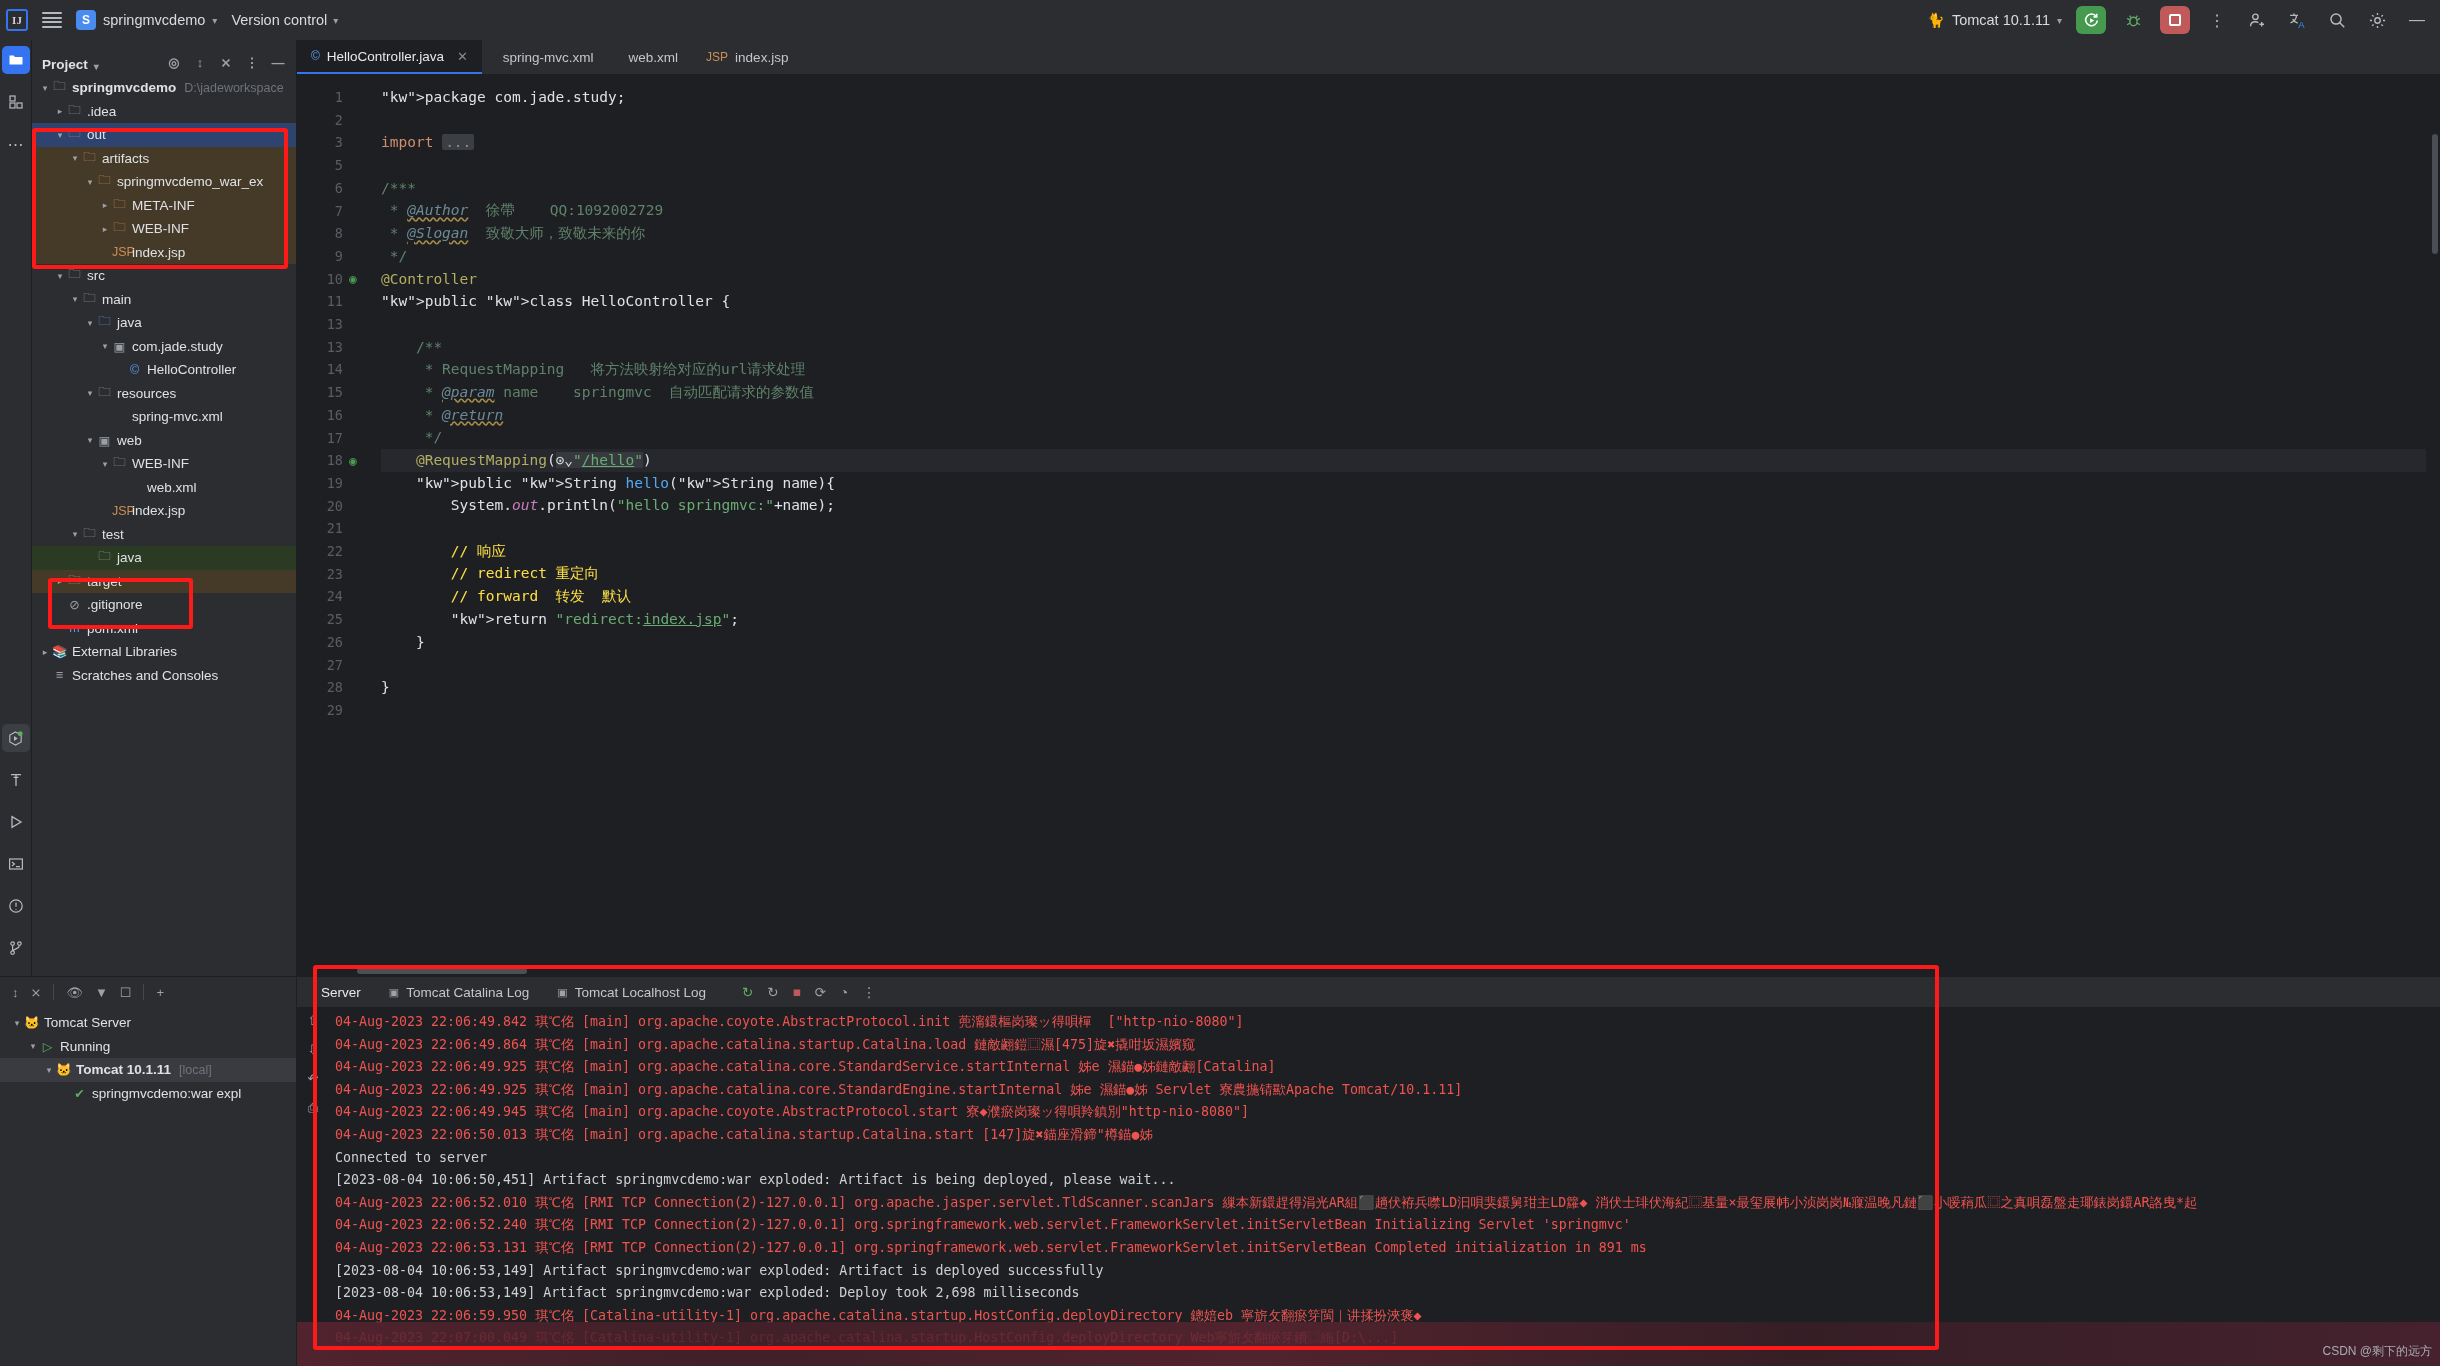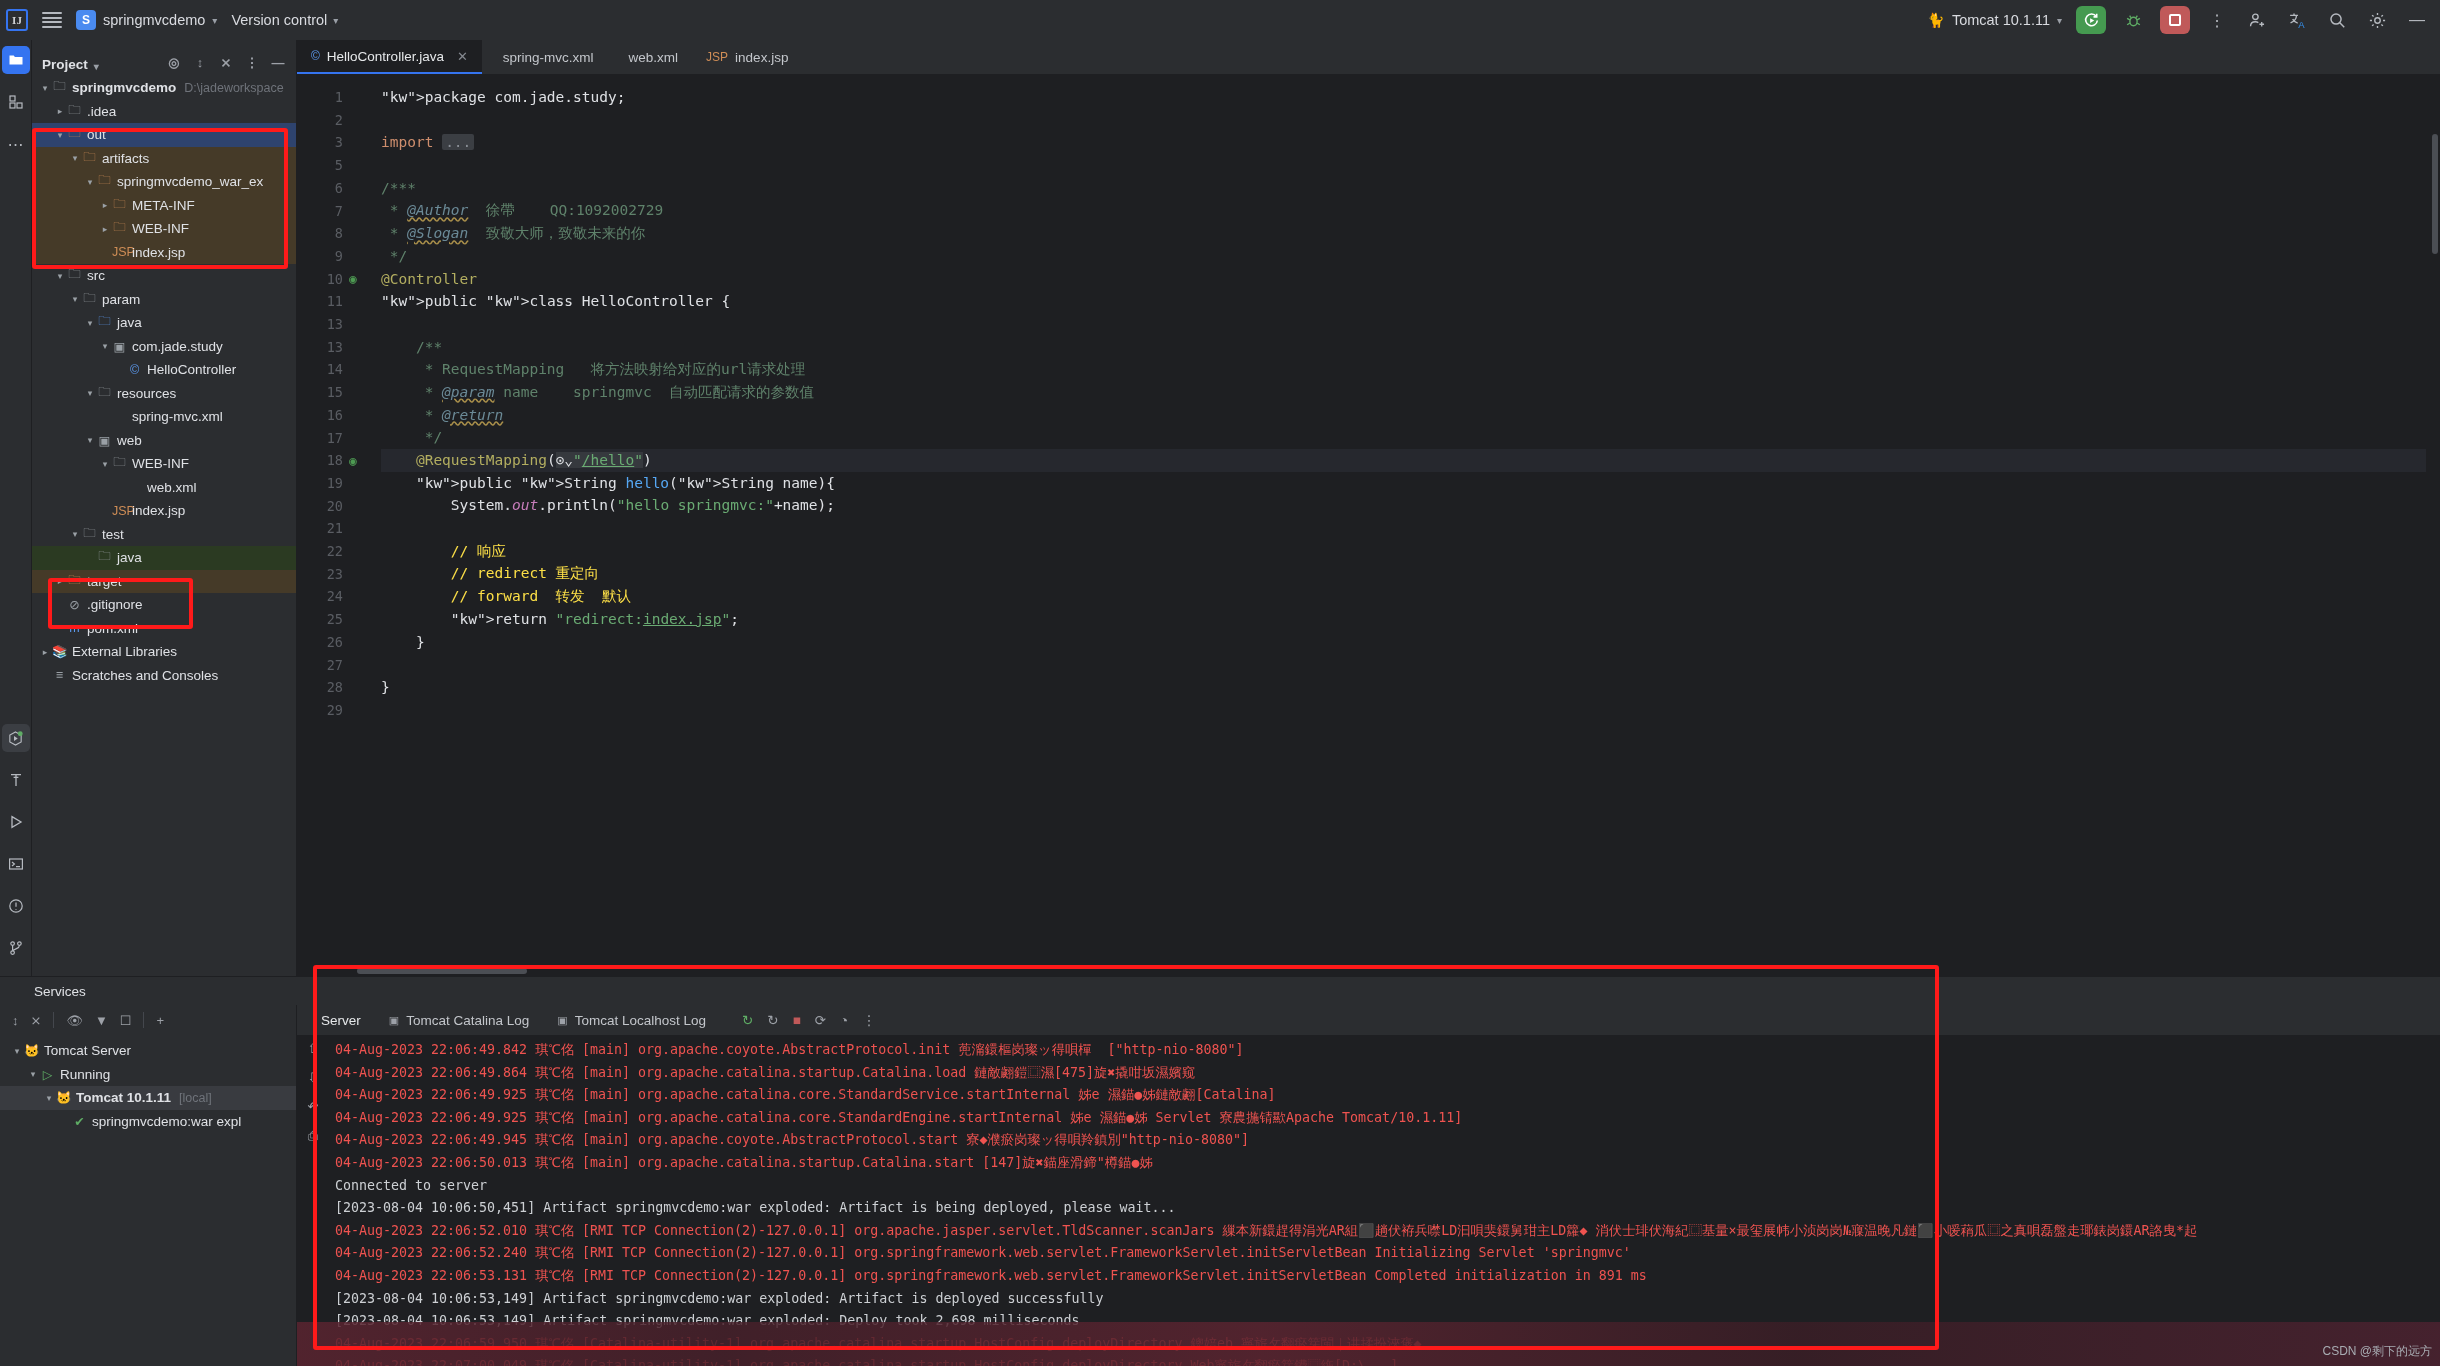--- a/index.html
+++ b/index.html
@@ -321,21 +321,21 @@
             <span class="lbl">index.jsp</span>
           </div>
           <div class="row " style="padding-left: 21px;">
             <span class="arw">▾</span>
             <span class="ficon f-gray">🗀</span>
             <span class="lbl">src</span>
           </div>
           <div class="row " style="padding-left: 36px;">
             <span class="arw">▾</span>
             <span class="ficon f-gray">🗀</span>
-            <span class="lbl">param</span>
+            <span class="lbl">main</span>
           </div>
           <div class="row " style="padding-left: 51px;">
             <span class="arw">▾</span>
             <span class="ficon f-blue">🗀</span>
             <span class="lbl">java</span>
           </div>
           <div class="row " style="padding-left: 66px;">
             <span class="arw">▾</span>
             <span class="ficon f-gray">▣</span>
             <span class="lbl">com.jade.study</span>
@@ -472,21 +472,20 @@
         </div>
         <div class="code" id="code"><div class="ln"><span class="&lt;span">"kw"</span>&gt;package com.jade.study;</div><div class="ln"></div><div class="ln"><span class="kw">import</span> <span class="fold">...</span></div><div class="ln"></div><div class="ln"><span class="jd">/***</span></div><div class="ln"><span class="jd"> * <span class="jdt wavy">@Author</span>  徐帶    QQ:1092002729</span></div><div class="ln"><span class="jd"> * <span class="jdt wavy">@Slogan</span>  致敬大师，致敬未来的你</span></div><div class="ln"><span class="jd"> */</span></div><div class="ln"><span class="ann">@Controller</span></div><div class="ln"><span class="&lt;span">"kw"</span>&gt;public <span class="&lt;span">"kw"</span>&gt;class <span class="cls">HelloController</span> {</div><div class="ln"></div><div class="ln"><span class="jd">    /**</span></div><div class="ln"><span class="jd">     * RequestMapping   将方法映射给对应的url请求处理</span></div><div class="ln"><span class="jd">     * <span class="jdt wavy">@param</span> name    springmvc  自动匹配请求的参数值</span></div><div class="ln"><span class="jd">     * <span class="jdt wavy">@return</span></span></div><div class="ln"><span class="jd">     */</span></div><div class="ln hl">    <span class="ann">@RequestMapping</span>(<span class="sel-hl">⊙⌄<span class="str">"<span class="und">/hello</span>"</span></span>)</div><div class="ln">    <span class="&lt;span">"kw"</span>&gt;public <span class="&lt;span">"kw"</span>&gt;String <span class="mth">hello</span>(<span class="&lt;span">"kw"</span>&gt;String name){</div><div class="ln">        System.<span class="fld">out</span>.println(<span class="str">"hello springmvc:"</span>+name);</div><div class="ln"></div><div class="ln"><span class="cmt">        // 响应</span></div><div class="ln"><span class="cmt">        // redirect 重定向</span></div><div class="ln"><span class="cmt">        // forward  转发  默认</span></div><div class="ln">        <span class="&lt;span">"kw"</span>&gt;return <span class="str">"redirect:<span class="und">index.jsp</span>"</span>;</div><div class="ln">    }</div><div class="ln"></div><div class="ln">}</div><div class="ln"></div></div>
         <div class="code-right-gutter"></div>
         <div class="scroll-v"></div>
         <div class="hsb"></div>
       </div>
     </div>
   </div>
 
   <div class="bottom">
-    <div class="bt-title">Services</div>
     <div class="bt-main">
 
       <div class="svc-panel">
         <div class="svc-toolbar">
           <span>↕</span>
           <span>⨯</span>
           <span class="sep"></span>
           <span>👁</span>
           <span>▼</span>
           <span>☐</span>

